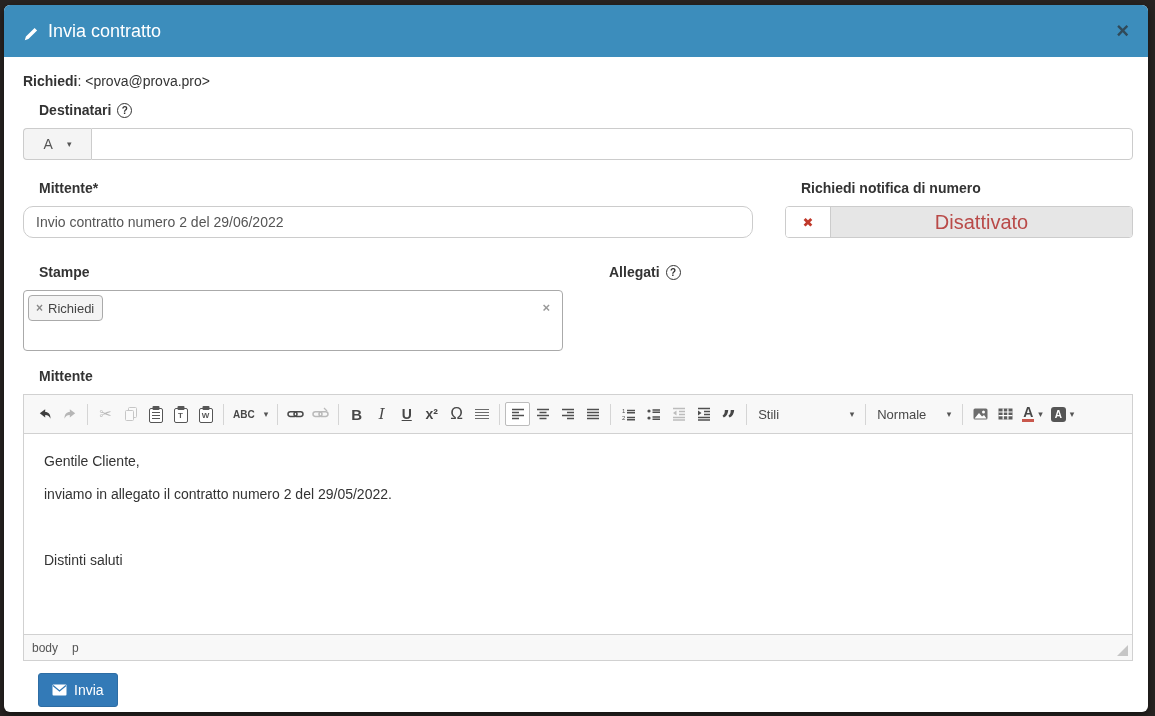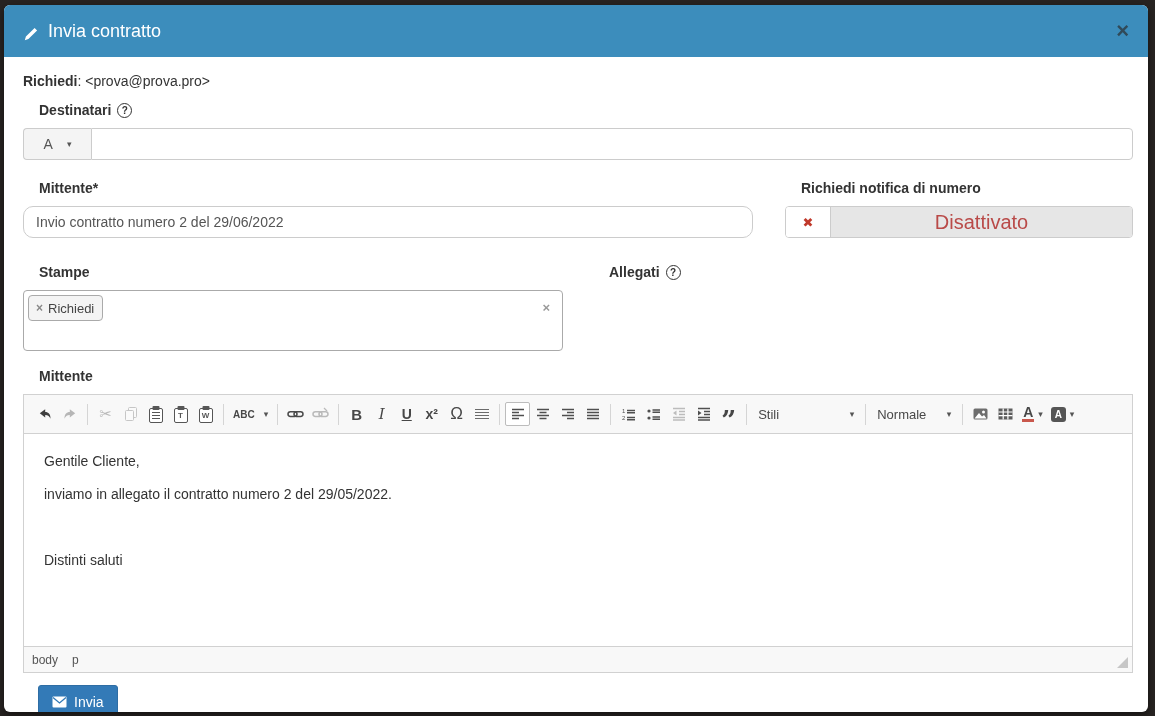--- a/index.html
+++ b/index.html
@@ -132,21 +132,21 @@
   .color-a { font-weight: 700; font-size: 14px; line-height: 13px; border-bottom: 3px solid #c9584d; padding: 0 1px; }
   .bgcolor-a {
     width: 15px; height: 15px; background: #555; color: #fff; border-radius: 3px;
     font-size: 10px; font-weight: 700; display: inline-flex; align-items: center; justify-content: center;
   }
   .edit-area { height: 200px; padding: 19px 20px; overflow: hidden; background: #fff; }
   .edit-area p { margin: 0 0 16px; min-height: 17px; color: #333; }
   .editor-foot {
     height: 26px; background: #f8f8f8; border-top: 1px solid #d1d1d1;
     display: flex; align-items: center; padding: 8px 8px; gap: 14px;
-    font-size: 12px; color: #555; position: relative; margin-top: 12px;
+    font-size: 12px; color: #555; position: relative;
   }
   .elpath { cursor: pointer; }
   .resize-handle {
     position: absolute; right: 4px; bottom: 4px; width: 0; height: 0; cursor: se-resize;
     border-left: 11px solid transparent; border-bottom: 11px solid #c6c6c6;
   }
   
   .modal-footer { padding: 12px 15px 10px; display: flex; justify-content: flex-start; }
   .send-btn {
     background: #337ab7; border: 1px solid #2e6da4; color: #fff; border-radius: 3px;

